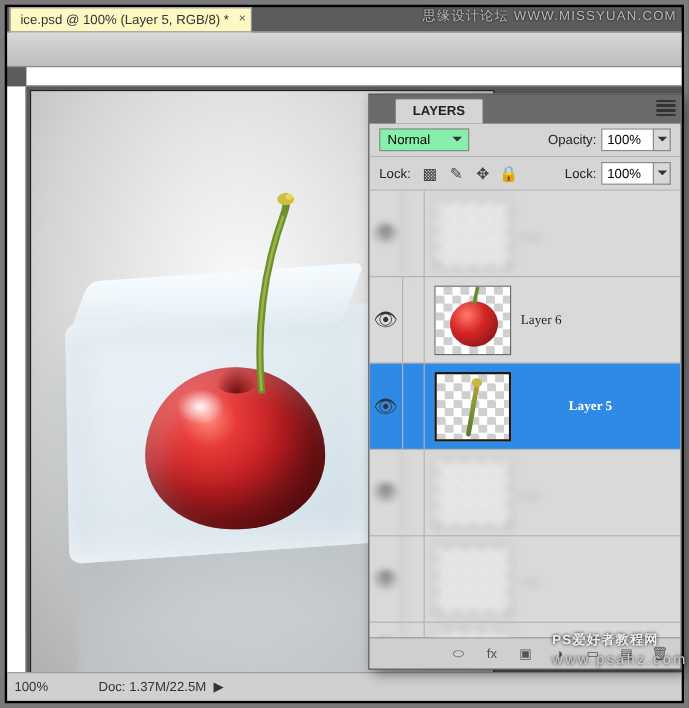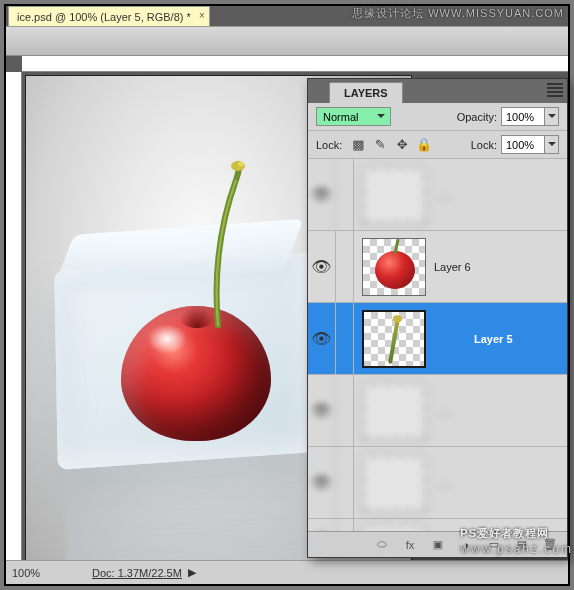--- a/index.html
+++ b/index.html
@@ -15,21 +15,21 @@
 .ice{position:absolute;left:30px;top:185px;width:260px;height:200px;background:linear-gradient(135deg,rgba(240,248,252,.88),rgba(205,222,232,.82));border-radius:10px;transform:skewY(-3deg) rotate(-1deg);box-shadow:inset 0 0 34px rgba(255,255,255,.9),inset 12px 12px 24px rgba(180,200,215,.6),0 30px 40px rgba(150,165,175,.35);}
 .ice:before{content:"";position:absolute;left:10px;top:-34px;right:20px;height:50px;background:linear-gradient(#f5fbff,rgba(225,235,242,.7));border-radius:8px;transform:skewX(-22deg);}
 .ice-refl{position:absolute;left:40px;top:380px;width:260px;height:120px;background:linear-gradient(rgba(200,210,218,.45),rgba(200,210,218,0));border-radius:8px;transform:scaleY(-1) skewY(4deg);filter:blur(2px);}
 .cherry{position:absolute;left:95px;top:230px;width:150px;height:135px;background:radial-gradient(circle at 35% 32%,#ff8a7a 0%,#e63938 18%,#c21f23 45%,#8d1418 78%,#5d0d10 100%);border-radius:50% 50% 48% 48%/55% 55% 46% 46%;box-shadow:inset -20px -20px 34px rgba(0,0,0,.4),inset 12px 14px 22px rgba(255,255,255,.25);}
 .cherry:before{content:"";position:absolute;left:26px;top:18px;width:40px;height:30px;background:radial-gradient(ellipse,rgba(255,255,255,.95),rgba(255,255,255,0) 70%);border-radius:50%;}
 .cherry:after{content:"";position:absolute;left:58px;top:0;width:36px;height:22px;background:radial-gradient(ellipse at 50% 100%,#6d1012,rgba(0,0,0,0) 72%);border-radius:50%;}
 .stem{position:absolute;left:162px;top:84px;width:62px;height:168px;pointer-events:none;}
 .stem svg{width:100%;height:100%;}
 .statusbar{position:absolute;left:0;right:0;bottom:0;height:24px;background:#d0d0d0;border-top:1px solid #9a9a9a;display:flex;align-items:center;padding:0 6px;color:#333;}
 .statusbar .zoom{width:70px;}
-.statusbar .doc{margin-left:10px;text-decoration:underline;}
+.statusbar .doc{}
 .statusbar .arrow{margin-left:6px;color:#333;}
 
 .panel{position:absolute;right:6px;top:78px;width:261px;height:480px;background:#d5d5d5;border:1px solid #3a3a3a;box-shadow:4px 4px 10px rgba(0,0,0,.45);display:flex;flex-direction:column;}
 .panel-tabs{height:24px;background:#6a6a6a;display:flex;align-items:flex-end;padding-left:21px;position:relative;}
 .panel-tabs .tab{background:#d5d5d5;padding:4px 14px;border:1px solid #888;border-bottom:none;font-weight:bold;color:#222;border-radius:2px 2px 0 0;}
 .panel-tabs .menu{position:absolute;right:4px;top:4px;width:16px;height:14px;background:repeating-linear-gradient(#333,#333 2px,transparent 2px,transparent 4px);}
 .panel-row{display:flex;align-items:center;padding:4px 8px;border-bottom:1px solid #b3b3b3;background:#d5d5d5;min-height:26px;}
 .panel-row label{color:#222;margin-right:4px;}
 .select{background:#86efac;border:1px solid #8a8a8a;padding:2px 18px 2px 6px;position:relative;min-width:75px;height:19px;display:flex;align-items:center;}
 .select:after{content:"";position:absolute;right:5px;top:6px;border:4px solid transparent;border-top-color:#333;}
@@ -39,21 +39,21 @@
 .pct-arr:after{content:"";position:absolute;left:3px;top:6px;border:4px solid transparent;border-top-color:#333;}
 .lockicons{display:flex;gap:6px;margin-left:4px;}
 .lockicons span{width:16px;height:16px;display:flex;align-items:center;justify-content:center;color:#444;font-size:13px;}
 .layer-list{flex:1;overflow:hidden;background:#d9d9d9;}
 .layer{display:flex;align-items:center;height:72px;border-bottom:1px solid #b3b3b3;}
 .layer .vis{width:28px;height:100%;border-right:1px solid #b3b3b3;display:flex;align-items:center;justify-content:center;font-size:16px;color:#333;}
 .layer .linkcol{width:18px;height:100%;border-right:1px solid #b3b3b3;}
 .layer .thumb{width:64px;height:58px;margin:0 8px;background:#fff;border:1px solid #6a6a6a;position:relative;overflow:hidden;}
 .layer.selected .thumb{border:2px solid #1a1a1a;}
 .thumb .checker{position:absolute;inset:0;background:repeating-conic-gradient(#cfcfcf 0 25%,#fff 0 50%) 0 0/14px 14px;}
-.layer .lname{flex:1;color:#222;padding-right:6px;}
+.layer .lname{flex:1;color:#222;padding-right:6px;font-family:Liberation Serif, serif;}
 .layer.selected{background:#2f8ae6;}
 .layer.selected .lname{color:#fff;font-weight:bold;margin-left:40px;}
 .layer.blurred .thumb,.layer.blurred .lname{filter:blur(4px);opacity:.85;}
 .layer.blurred .vis{filter:blur(3px);}
 .panel-footer{height:26px;border-top:1px solid #9a9a9a;background:#cfcfcf;display:flex;align-items:center;justify-content:flex-end;gap:10px;padding:0 8px;color:#555;}
 .panel-footer span{width:18px;height:18px;display:flex;align-items:center;justify-content:center;}
 
 .wm1{position:absolute;right:10px;top:6px;color:#bbb;font-size:11px;letter-spacing:1px;pointer-events:none;text-shadow:0 0 2px #000;}
 .wm2{position:absolute;right:1px;bottom:34px;color:#eee;font-size:18px;font-family:"SimHei",sans-serif;text-shadow:0 0 3px #000;font-weight:bold;letter-spacing:1px;pointer-events:none;}
 .wm2 small{display:block;font-size:12px;letter-spacing:2px;color:#ccc;font-weight:normal;}

